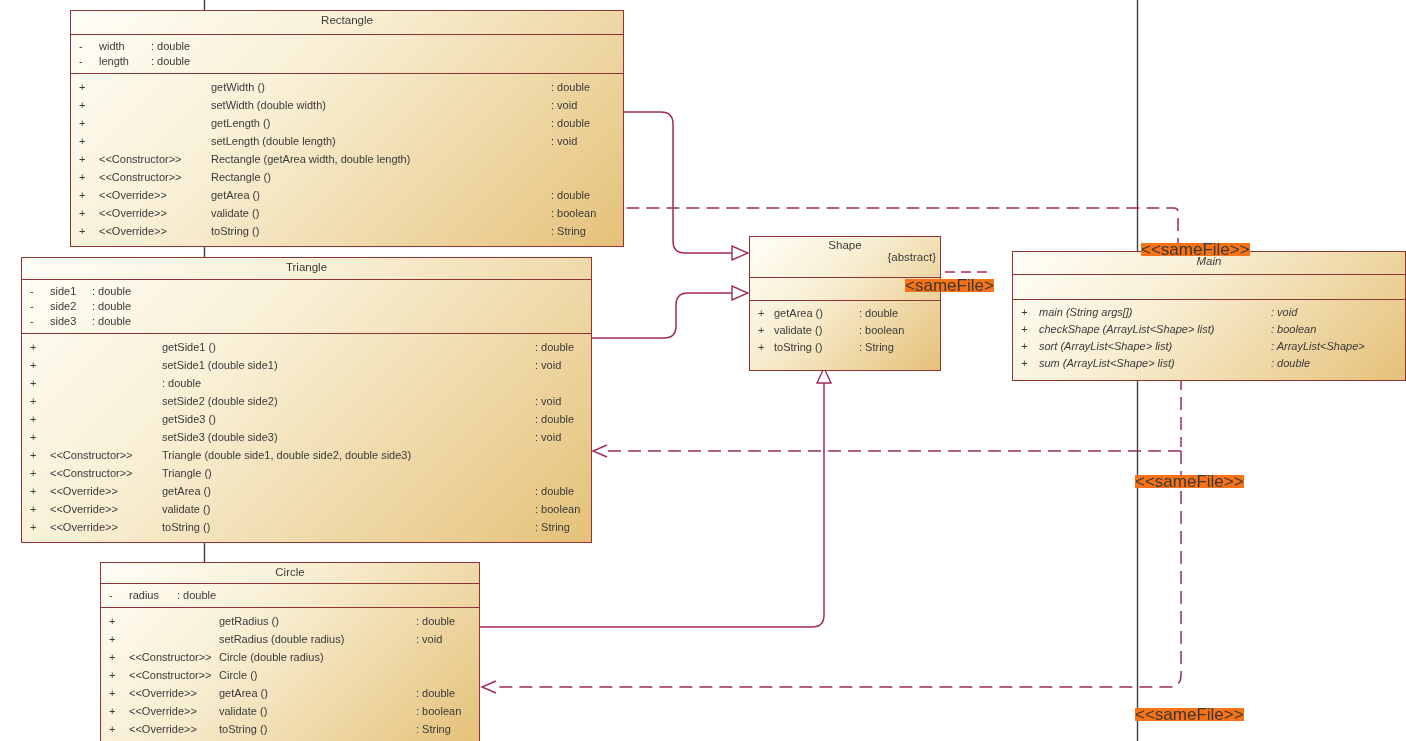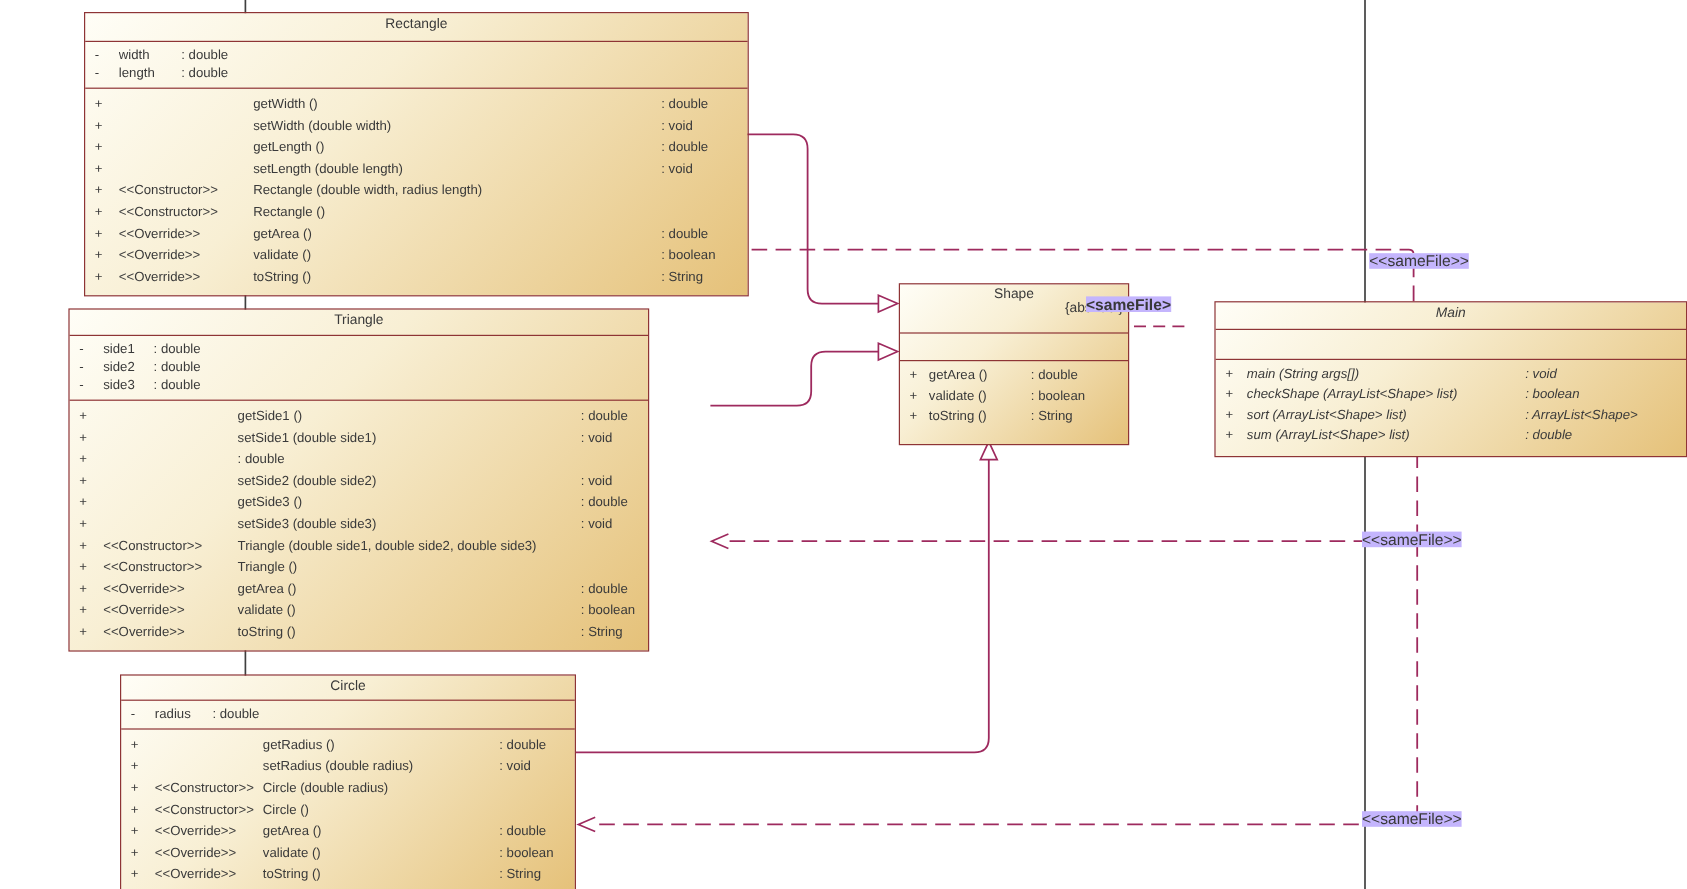--- a/index.html
+++ b/index.html
@@ -23,40 +23,40 @@
   }
   .attrs,.methods{border-top:1.5px solid #8e3435;}
   .attrs{padding:4px 0 4px 8px;}
   .methods{padding:4px 0 6px 8px;}
   .row{display:grid;height:var(--rh,18px);line-height:var(--rh,18px);}
   .methods .row{grid-template-columns:var(--cols);}
   .attrs .row{grid-template-columns:var(--acols);height:15px;line-height:15px;}
   .c{white-space:nowrap;overflow:hidden;}
   
   .rect {left:70px;  top:10px;  width:554px; --cols:20px 112px 1fr 72px; --acols:20px 52px 1fr; --rh:18px;}
-  .tri  {left:21px;  top:257px; width:484px;margin-left:36px; --cols:20px 112px 1fr 56px; --acols:20px 42px 1fr; --rh:18px;}
+  .tri  {left:21px;  top:257px; width:571px; --cols:20px 112px 1fr 56px; --acols:20px 42px 1fr; --rh:18px;}
   .circ {left:100px; top:562px; width:380px; --cols:20px 90px 1fr 63px;  --acols:20px 48px 1fr; --rh:18px;}
   .shape{left:749px; top:236px; width:192px; --cols:16px 0px 1fr 81px;  --rh:17px;}
   .main {left:1012px; top:251px; width:394px;font-style:italic; --cols:18px 0px 1fr 134px; --rh:17px;}
   .rect .title{height:20px;}
   .tri .title{height:18px;}
   .circ .title{height:17px;text-align:center;}
   .main .title{height:19px;}
   .shape .title{height:38px;padding-top:2px;}
   .shape .subtitle{text-align:right;padding-right:4px;}
   .shape .attrs{height:22px;padding:0;}
   .main .attrs{height:24px;padding:0;}
   .shape .methods{padding-bottom:14px;}
   .main .methods{padding-bottom:8px;}
   .samefile{
-    position:absolute;z-index:3;background:#c4b5fd;
-    font-size:13px;color:#383838;line-height:13px;white-space:nowrap;
+    position:absolute;z-index:3;background:#f97316;
+    font-size:17px;color:#383838;line-height:13px;white-space:nowrap;margin-top:32px;
   }
   .lb-rect {left:1141px;top:211px;}
-  .lb-shape{left:905px; top:247px;font-weight:bold;}
+  .lb-shape{left:905px; top:247px;}
   .lb-tri  {left:1135px;top:443px;}
   .lb-circ {left:1135px;top:676px;}
 </style>
 </head>
 <body>
 
 <svg id="wires" width="1406" height="741" viewBox="0 0 1406 741">
 
   <line x1="204.5" y1="0" x2="204.5" y2="741" stroke="#3f3f3f" stroke-width="1.4"></line>
   <line x1="1137.5" y1="0" x2="1137.5" y2="741" stroke="#3f3f3f" stroke-width="1.4"></line>
@@ -118,21 +118,21 @@
       </div>
       <div class="row">
         <div class="c">+</div>
         <div class="c"></div>
         <div class="c">setLength (double length)</div>
         <div class="c">: void</div>
       </div>
       <div class="row">
         <div class="c">+</div>
         <div class="c">&lt;&lt;Constructor&gt;&gt;</div>
-        <div class="c">Rectangle (double width, radius length)</div>
+        <div class="c">Rectangle (getArea width, double length)</div>
         <div class="c"></div>
       </div>
       <div class="row">
         <div class="c">+</div>
         <div class="c">&lt;&lt;Constructor&gt;&gt;</div>
         <div class="c">Rectangle ()</div>
         <div class="c"></div>
       </div>
       <div class="row">
         <div class="c">+</div>

